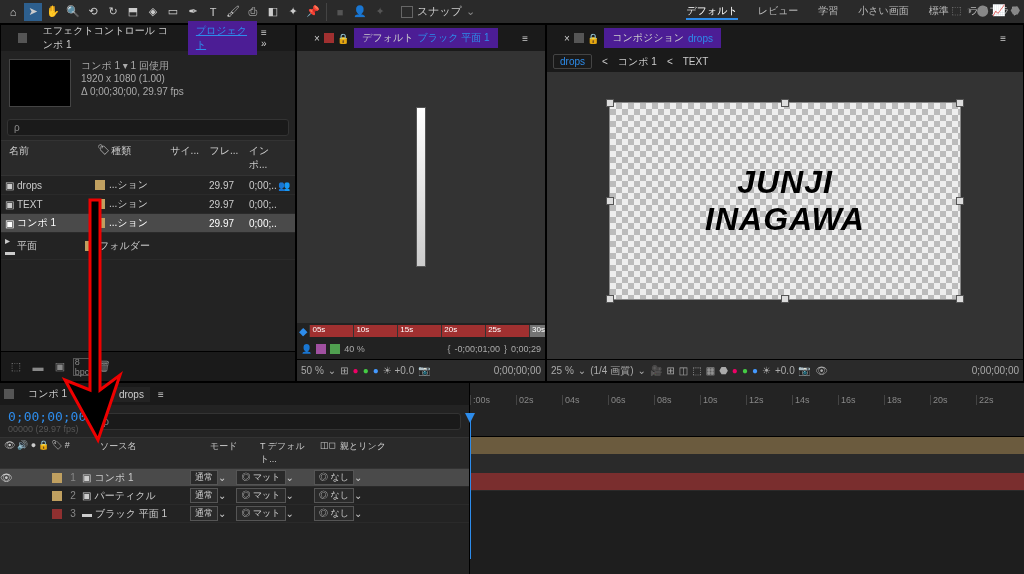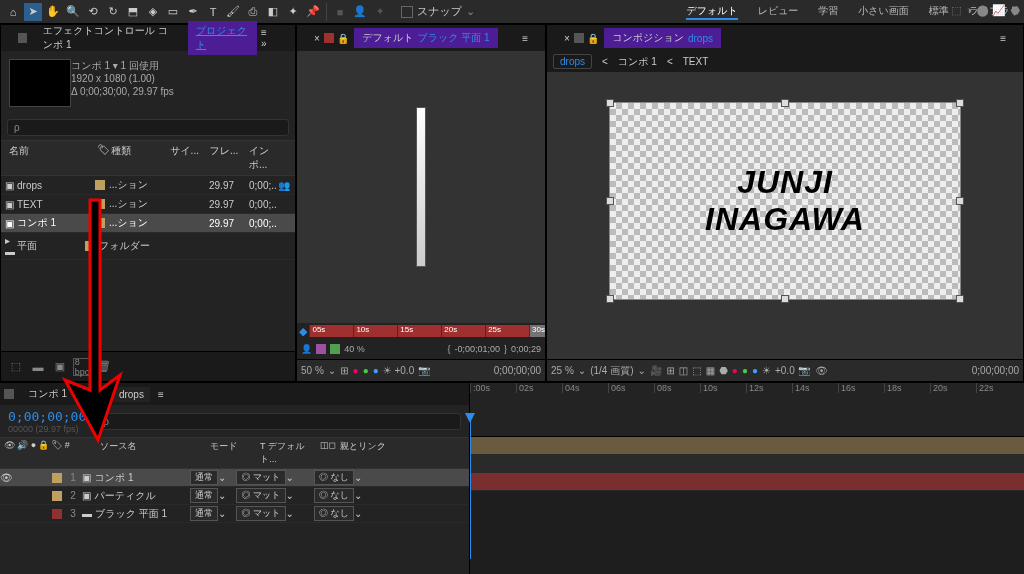--- a/index.html
+++ b/index.html
@@ -11,21 +11,21 @@
 .ws-tabs { margin-left: auto; display: flex; gap: 20px; font-size: 10px; }
 .ws-tab { color: #bbb; cursor: pointer; }
 .ws-tab.active { color: #fff; border-bottom: 2px solid #2d8ceb; }
 .main { display: flex; height: 358px; }
 .panel { background: #232323; border: 1px solid #000; display: flex; flex-direction: column; }
 .panel-tabs { height: 26px; display: flex; align-items: center; padding: 0 17px; background: #1a1a1a; font-size: 10px; gap: 4px; }
 .tab { padding: 3px 8px; color: #ccc; display: flex; align-items: center; gap: 4px; }
 .tab.active { background: #4c1d95; }
 .tab-link { color: #2d8ceb; text-decoration: underline; }
 .proj { width: 296px; }
-.proj-info { display: flex; padding: 8px 8px 12px 8px; }
+.proj-info { display: flex; padding: 8px 8px 12px 8px; gap: 10px; }
 .proj-thumb { width: 62px; height: 48px; background: #000; border: 1px solid #444; }
 .proj-meta { font-size: 10px; color: #aaa; line-height: 1.3; }
 .search { margin: 0 6px 4px 6px; border: 1px solid #333; background: #1a1a1a; border-radius: 3px; padding: 2px 6px; font-size: 10px; color: #888; }
 .proj-header { display: flex; background: #2a2a2a; font-size: 10px; color: #ccc; padding: 3px 4px; border-top: 1px solid #333; border-bottom: 1px solid #333; }
 .proj-header span { padding: 0 4px; }
 .proj-row { display: flex; align-items: center; padding: 2px 4px; font-size: 10px; border-bottom: 1px solid #2a2a2a; }
 .proj-row.sel { background: #4a4a4a; color: #fff; }
 .swatch { width: 10px; height: 10px; margin-right: 4px; }
 .layer-panel { width: 250px; display: flex; flex-direction: column; }
 .viewer { flex: 1; background: #333; display: flex; align-items: center; justify-content: center; }
@@ -66,21 +66,21 @@
 .timecode-sub { color: #555; font-size: 9px; }
 .tl-cols { display: flex; background: #2a2a2a; font-size: 9px; padding: 2px 0; border-top: 1px solid #333; border-bottom: 1px solid #333; }
 .tl-icons { width: 100px; display: flex; gap: 2px; padding: 0 4px; }
 .tl-layer { display: flex; align-items: center; height: 18px; font-size: 10px; border-bottom: 1px solid #2a2a2a; }
 .tl-layer.sel { background: #4a4a4a; }
 .eye { width: 12px; text-align: center; }
 .layer-num { width: 14px; text-align: center; color: #888; }
 .layer-label { flex: 0 0 110px; padding-left: 2px; display: flex; align-items: center; gap: 3px; }
 .dd { border: 1px solid #555; background: #2a2a2a; padding: 0 4px; font-size: 9px; color: #ccc; }
 .tl-right { flex: 1; position: relative; background: #1e1e1e; }
-.ruler { height: 54px; background: #232323; border-bottom: 1px solid #000; display: flex; align-items: flex-start; font-size: 9px; color: #888; padding-bottom: 20px; }
+.ruler { height: 54px; background: #232323; border-bottom: 1px solid #000; display: flex; align-items: center; font-size: 9px; color: #888; padding-bottom: 20px; }
 .ruler span { width: 46px; border-left: 1px solid #444; padding-left: 2px; }
 .track { height: 18px; border-bottom: 1px solid #2a2a2a; }
 .track1 { background: #6b5b3e; } .track2 { background: #2a2a2a; } .track3 { background: #7a2e2e; }
 .playhead { position: absolute; top: 36px; left: 0; width: 1px; height: 140px; background: #2d8ceb; }
 .playhead::before { content: ''; position: absolute; top: -6px; left: -5px; width: 10px; height: 10px; background: #2d8ceb; clip-path: polygon(50% 100%, 0 0, 100% 0); }
 .arrow-overlay { position: absolute; top: 190px; left: 40px; pointer-events: none; z-index: 100; }
 .tl-toolbar { position: absolute; right: 4px; top: 4px; display: flex; gap: 4px; font-size: 11px; color: #888; }
 .snap-group { display: flex; align-items: center; gap: 4px; margin-left: 10px; }
 .snap-check { width: 12px; height: 12px; border: 1px solid #666; }
 .proj-footer { margin-top: auto; height: 30px; background: #1a1a1a; display: flex; align-items: center; padding: 0 6px; gap: 4px; border-top: 1px solid #000; }

